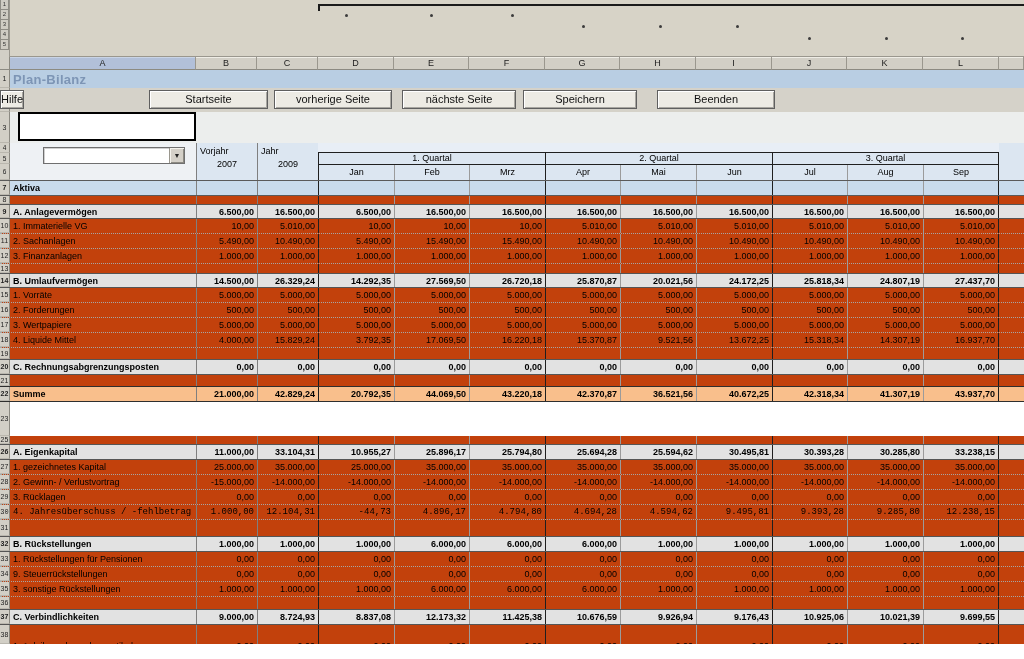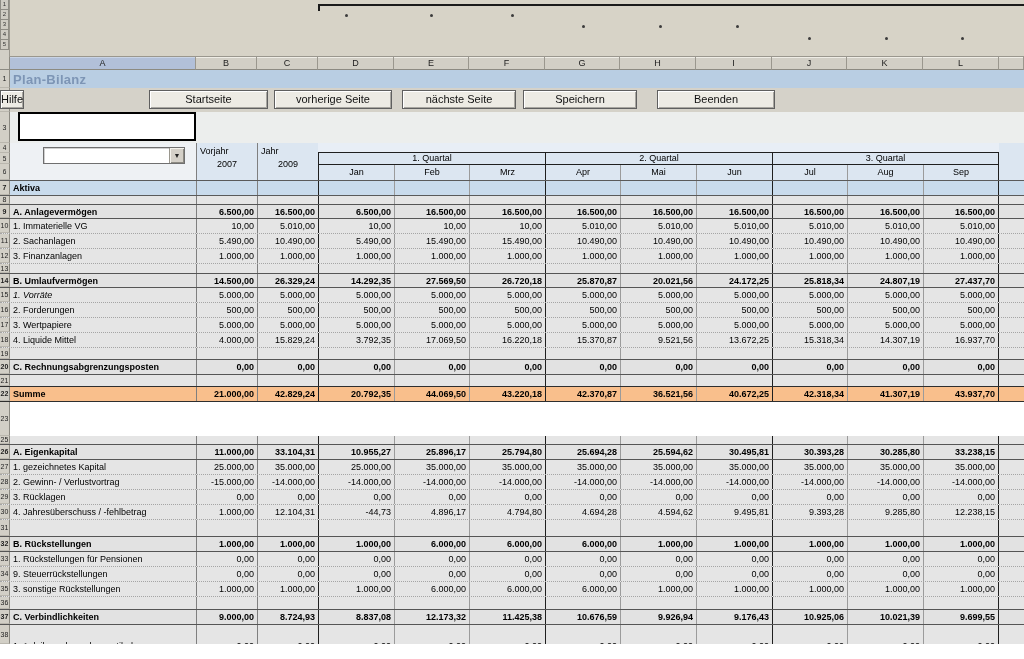--- a/index.html
+++ b/index.html
@@ -75,21 +75,21 @@
   .qcell{width:227px;flex:none;background:#dce6f1;border:1px solid #1f1f1f;border-right:none;
          font-size:9px;line-height:11px;text-align:center;}
   .qcell:last-child{border-right:1px solid #1f1f1f;}
   .m-row{height:15px;display:flex;}
   .mcell{flex:none;background:#dce6f1;font-size:9px;line-height:14px;text-align:center;border-left:1px solid #9b9b9b;}
   .mcell.qb{border-left:1px solid #1f1f1f;}
   .mcell.qe{border-right:1px solid #1f1f1f;}
   .hdr-m{flex:none;background:#dce6f1;}
 
   
-  .grow{display:flex;background:#e5e5e5;}
+  .grow{display:flex;background:#c2410c;}
   .lab{flex:none;display:flex;align-items:center;padding-left:3px;font-size:9px;overflow:hidden;white-space:nowrap;}
   .val{flex:none;display:flex;align-items:center;justify-content:flex-end;padding-right:3px;font-size:9px;overflow:hidden;}
   .sliver{flex:1;}
   .t-aktiva{background:#c9dbec;border-top:1px solid #5a5a5a;border-bottom:1px solid #5a5a5a;font-weight:bold;}
   .t-section{background:#e2e2e2;border-top:1px solid #555;border-bottom:1px solid #555;font-weight:bold;}
   .t-summe{background:#f9bf8c;border-top:1px solid #2e2e2e;border-bottom:1px solid #2e2e2e;font-weight:bold;}
   .t-data{border-bottom:1px dotted #a5a5a5;}
   .t-gap{background:#fff;}
   .partial .lab,.partial .val{align-items:flex-start;padding-top:16px;}
   .partial{border-bottom:none !important;}
@@ -327,21 +327,21 @@
         <div class="val" style="width: 75px; border-left: 1px solid rgb(31, 31, 31);">25.870,87</div>
         <div class="val" style="width: 76px; border-left: 1px solid rgb(155, 155, 155);">20.021,56</div>
         <div class="val" style="width: 76px; border-left: 1px solid rgb(155, 155, 155);">24.172,25</div>
         <div class="val" style="width: 75px; border-left: 1px solid rgb(31, 31, 31);">25.818,34</div>
         <div class="val" style="width: 76px; border-left: 1px solid rgb(155, 155, 155);">24.807,19</div>
         <div class="val" style="width: 76px; border-left: 1px solid rgb(155, 155, 155); border-right: 1px solid rgb(31, 31, 31);">27.437,70</div>
         <div class="sliver"></div>
       </div>
       <div class="grow t-data" style="height: 15px;">
         <div class="gut">15</div>
-        <div class="lab" style="width: 186px; font-style: italic;">1. Vorräte</div>
+        <div class="lab" style="width: 186px;">1. Vorräte</div>
         <div class="val" style="width: 61px; border-left: 1px solid rgb(127, 127, 127);">5.000,00</div>
         <div class="val" style="width: 61px; border-left: 1px solid rgb(127, 127, 127);">5.000,00</div>
         <div class="val" style="width: 76px; border-left: 1px solid rgb(31, 31, 31);">5.000,00</div>
         <div class="val" style="width: 75px; border-left: 1px solid rgb(155, 155, 155);">5.000,00</div>
         <div class="val" style="width: 76px; border-left: 1px solid rgb(155, 155, 155);">5.000,00</div>
         <div class="val" style="width: 75px; border-left: 1px solid rgb(31, 31, 31);">5.000,00</div>
         <div class="val" style="width: 76px; border-left: 1px solid rgb(155, 155, 155);">5.000,00</div>
         <div class="val" style="width: 76px; border-left: 1px solid rgb(155, 155, 155);">5.000,00</div>
         <div class="val" style="width: 75px; border-left: 1px solid rgb(31, 31, 31);">5.000,00</div>
         <div class="val" style="width: 76px; border-left: 1px solid rgb(155, 155, 155);">5.000,00</div>
@@ -536,21 +536,21 @@
         <div class="val" style="width: 75px; border-left: 1px solid rgb(155, 155, 155);">0,00</div>
         <div class="val" style="width: 76px; border-left: 1px solid rgb(155, 155, 155);">0,00</div>
         <div class="val" style="width: 75px; border-left: 1px solid rgb(31, 31, 31);">0,00</div>
         <div class="val" style="width: 76px; border-left: 1px solid rgb(155, 155, 155);">0,00</div>
         <div class="val" style="width: 76px; border-left: 1px solid rgb(155, 155, 155);">0,00</div>
         <div class="val" style="width: 75px; border-left: 1px solid rgb(31, 31, 31);">0,00</div>
         <div class="val" style="width: 76px; border-left: 1px solid rgb(155, 155, 155);">0,00</div>
         <div class="val" style="width: 76px; border-left: 1px solid rgb(155, 155, 155); border-right: 1px solid rgb(31, 31, 31);">0,00</div>
         <div class="sliver"></div>
       </div>
-      <div class="grow t-data" style="height: 15px;">
+      <div class="grow t-data" style="height: 15px; font-family: Liberation Mono, monospace;">
         <div class="gut">30</div>
         <div class="lab" style="width: 186px;">4. Jahresüberschuss / -fehlbetrag</div>
         <div class="val" style="width: 61px; border-left: 1px solid rgb(127, 127, 127);">1.000,00</div>
         <div class="val" style="width: 61px; border-left: 1px solid rgb(127, 127, 127);">12.104,31</div>
         <div class="val" style="width: 76px; border-left: 1px solid rgb(31, 31, 31);">-44,73</div>
         <div class="val" style="width: 75px; border-left: 1px solid rgb(155, 155, 155);">4.896,17</div>
         <div class="val" style="width: 76px; border-left: 1px solid rgb(155, 155, 155);">4.794,80</div>
         <div class="val" style="width: 75px; border-left: 1px solid rgb(31, 31, 31);">4.694,28</div>
         <div class="val" style="width: 76px; border-left: 1px solid rgb(155, 155, 155);">4.594,62</div>
         <div class="val" style="width: 76px; border-left: 1px solid rgb(155, 155, 155);">9.495,81</div>

